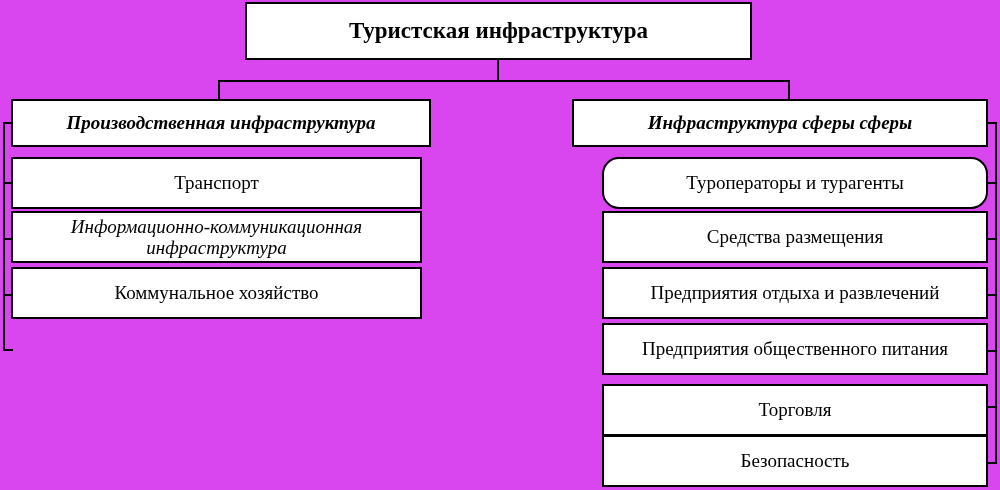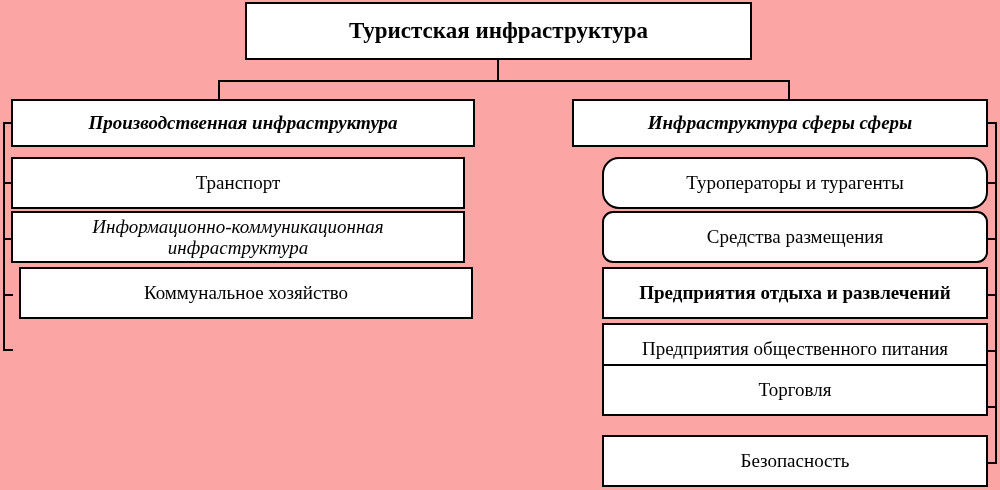--- a/index.html
+++ b/index.html
@@ -4,21 +4,21 @@
 <style>
   html, body {
     margin: 0;
     padding: 0;
     background: #ffffff;
   }
   #canvas {
     position: relative;
     width: 1000px;
     height: 490px;
-    background: #fca5a5;
+    background: #d946ef;
     font-family: "Liberation Serif", "DejaVu Serif", serif;
     overflow: hidden;
   }
   .box {
     position: absolute;
     box-sizing: border-box;
     background: #ffffff;
     border: 2px solid #000000;
     display: flex;
     align-items: center;
@@ -43,35 +43,35 @@
   }
   .branch-header {
     height: 48px;
     font-size: 19px;
     font-weight: bold;
     font-style: italic;
   }
   #branch-header-left {
     left: 11px;
     top: 99px;
-    width: 464px;
+    width: 420px;
     align-items: center;
   }
   #branch-header-right {
     left: 572px;
     top: 99px;
     width: 416px;
   }
   .leaf {
     font-size: 19px;
     height: 52px;
   }
   .leaf-left {
     left: 11px;
-    width: 454px;
+    width: 411px;
   }
   .leaf-right {
     left: 602px;
     width: 386px;
   }
   
   .line {
     position: absolute;
     background: #000000;
     z-index: 1;
@@ -104,50 +104,50 @@
   <div class="line h" style="left:3px; top:238px; width:10px;"></div>
   <div class="line h" style="left:3px; top:294px; width:10px;"></div>
   <div class="line h" style="left:3px; top:349px; width:10px;"></div>
 
   <div class="box leaf leaf-left" style="top:157px;">
     <span class="txt">Транспорт</span>
   </div>
   <div class="box leaf leaf-left" style="top:211px;font-style:italic;">
     <span class="txt">Информационно-коммуникационная инфраструктура</span>
   </div>
-  <div class="box leaf leaf-left" style="top:267px;margin-left:8px;">
+  <div class="box leaf leaf-left" style="top:267px;">
     <span class="txt">Коммунальное хозяйство</span>
   </div>
 
   <div class="box branch-header" id="branch-header-right">
     <span class="txt">Инфраструктура сферы сферы</span>
   </div>
 
   <div class="line v" style="left:995px; top:123px; height:341px;"></div>
 
   <div class="line h" style="left:986px; top:122px; width:11px;"></div>
   <div class="line h" style="left:986px; top:182px; width:11px;"></div>
   <div class="line h" style="left:986px; top:238px; width:11px;"></div>
   <div class="line h" style="left:986px; top:294px; width:11px;"></div>
   <div class="line h" style="left:986px; top:350px; width:11px;"></div>
   <div class="line h" style="left:986px; top:406px; width:11px;"></div>
   <div class="line h" style="left:986px; top:462px; width:11px;"></div>
 
   <div class="box leaf leaf-right" style="top:157px;border-radius:17px;">
     <span class="txt">Туроператоры и турагенты</span>
   </div>
-  <div class="box leaf leaf-right" style="top:211px;border-radius:11px;">
+  <div class="box leaf leaf-right" style="top:211px;">
     <span class="txt">Средства размещения</span>
   </div>
-  <div class="box leaf leaf-right" style="top:267px;font-weight:bold;">
+  <div class="box leaf leaf-right" style="top:267px;">
     <span class="txt">Предприятия отдыха и развлечений</span>
   </div>
   <div class="box leaf leaf-right" style="top:323px;">
     <span class="txt">Предприятия общественного питания</span>
   </div>
-  <div class="box leaf leaf-right" style="top:364px;">
+  <div class="box leaf leaf-right" style="top:384px;">
     <span class="txt">Торговля</span>
   </div>
   <div class="box leaf leaf-right" style="top:435px;">
     <span class="txt">Безопасность</span>
   </div>
 
 </div>
 
 </body></html>

